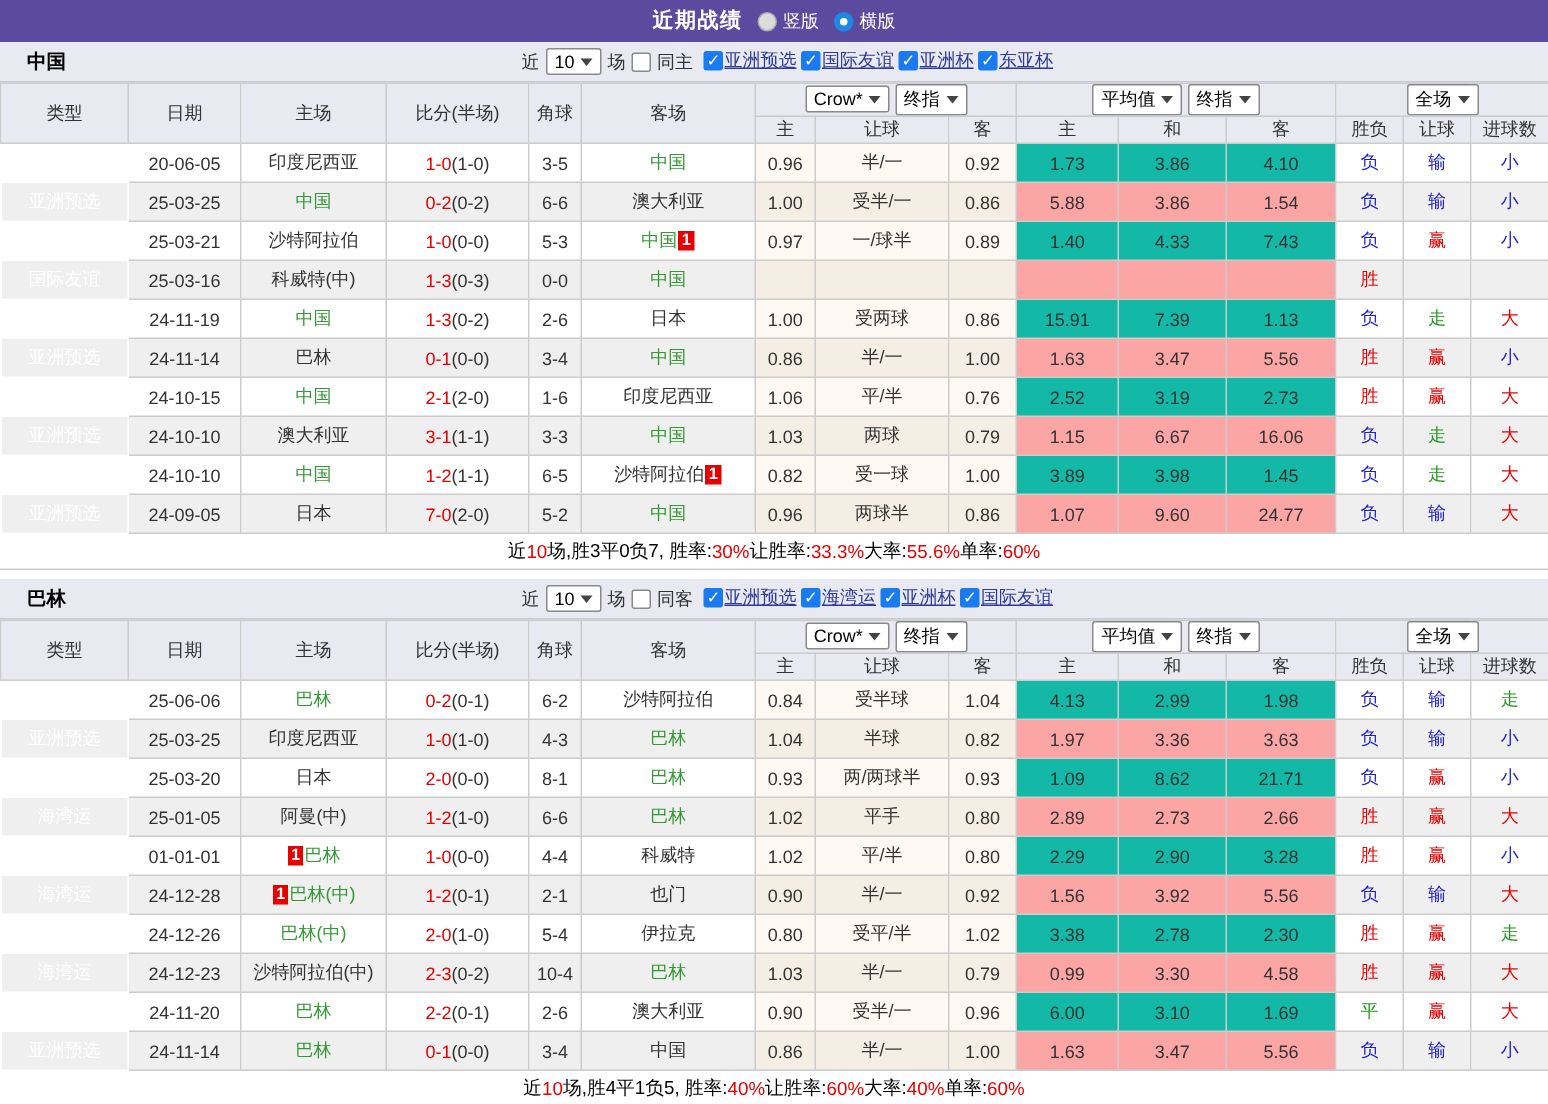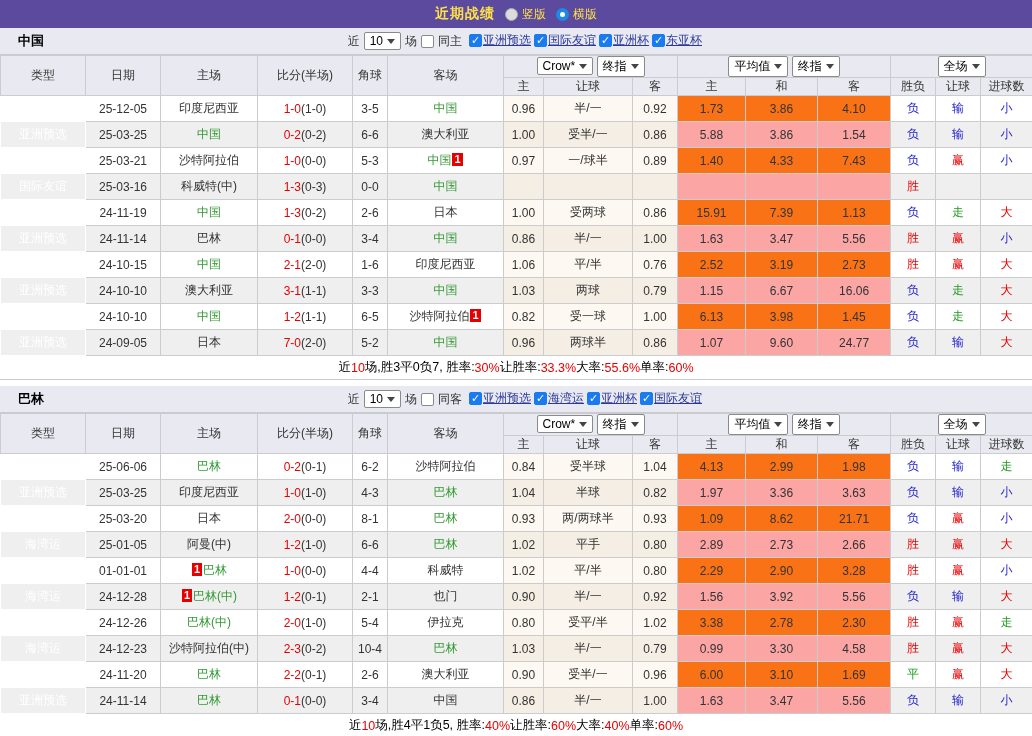--- a/index.html
+++ b/index.html
@@ -11,21 +11,21 @@
     color: #333;
   }
   
   .topbar {
     height: 28px;
     background: #5b4a9e;
     display: flex;
     align-items: center;
     justify-content: center;
     gap: 10px;
-    color: #fde047;
+    color: #ffffff;
   }
   .topbar .title { font-size: 14px; font-weight: bold; letter-spacing: 1px; }
   .radio-opt { display: inline-flex; align-items: center; gap: 4px; cursor: pointer; font-size: 12px; }
   .radio { width: 13px; height: 13px; border-radius: 50%; display: inline-block; }
   .radio.off { background: #dcdcdc; border: 1px solid #aaa; }
   .radio.on  { background: #fff; border: 4px solid #1e88e5; }
   
   .filterbar {
     height: 27px;
     background: #e9e9f1;
@@ -50,21 +50,21 @@
   table { width: 1032px; border-collapse: collapse; table-layout: fixed; }
   th, td { border: 1px solid #ccc; text-align: center; overflow: hidden; white-space: nowrap; }
   thead th { background: #e9e9f1; font-weight: normal; color: #333; }
   thead tr.ctrl-row th { height: 18px; }
   thead tr.sub-row th { height: 16px; }
   tbody td { height: 26px; font-size: 12px; }
   tr.odd  td { background: #fff; }
   tr.even td { background: #efefef; }
   tr.odd  td.o { background: #fdf8f1; }
   tr.even td.o { background: #f4eee4; }
-  tr.odd  td.a { background: #f97316; }
+  tr.odd  td.a { background: #14b8a6; }
   tr.even td.a { background: #fca5a5; }
   td.t-cell { color: #fff; border: 1px solid #fff; font-size: 12px; }
   .t-green   { background: #4cae4c; }
   .t-blue    { background: #5b74bd; }
   .t-darkred { background: #a52a2a; }
   .team-hl { color: #339933; }
   .c-red   { color: #e60000; }
   .c-blue  { color: #2222cc; }
   .c-green { color: #22991e; }
   .half { color: #333; }
@@ -183,21 +183,21 @@
         <th>和</th>
         <th>客</th>
         <th>胜负</th>
         <th>让球</th>
         <th>进球数</th>
       </tr>
     </thead>
     <tbody>
         <tr class="odd">
           <td class="t-cell t-green">亚洲预选</td>
-          <td>25-12-05</td>
+          <td>20-06-05</td>
           <td><span>印度尼西亚</span></td>
           <td><span class="c-red">1-0</span><span class="half">(1-0)</span></td>
           <td>3-5</td>
           <td><span class="team-hl">中国</span></td>
           <td class="o">0.96</td>
           <td class="o">半/一</td>
           <td class="o">0.92</td>
           <td class="a">1.73</td>
           <td class="a">3.86</td>
           <td class="a">4.10</td>
@@ -327,21 +327,21 @@
         <tr class="odd">
           <td class="t-cell t-green">亚洲预选</td>
           <td>24-10-10</td>
           <td><span class="team-hl">中国</span></td>
           <td><span class="c-red">1-2</span><span class="half">(1-1)</span></td>
           <td>6-5</td>
           <td><span>沙特阿拉伯</span><span class="num-badge">1</span></td>
           <td class="o">0.82</td>
           <td class="o">受一球</td>
           <td class="o">1.00</td>
-          <td class="a">6.13</td>
+          <td class="a">3.89</td>
           <td class="a">3.98</td>
           <td class="a">1.45</td>
           <td><span class="c-blue">负</span></td>
           <td><span class="c-green">走</span></td>
           <td><span class="c-red">大</span></td>
         </tr>
         <tr class="even">
           <td class="t-cell t-green">亚洲预选</td>
           <td>24-09-05</td>
           <td><span>日本</span></td>

